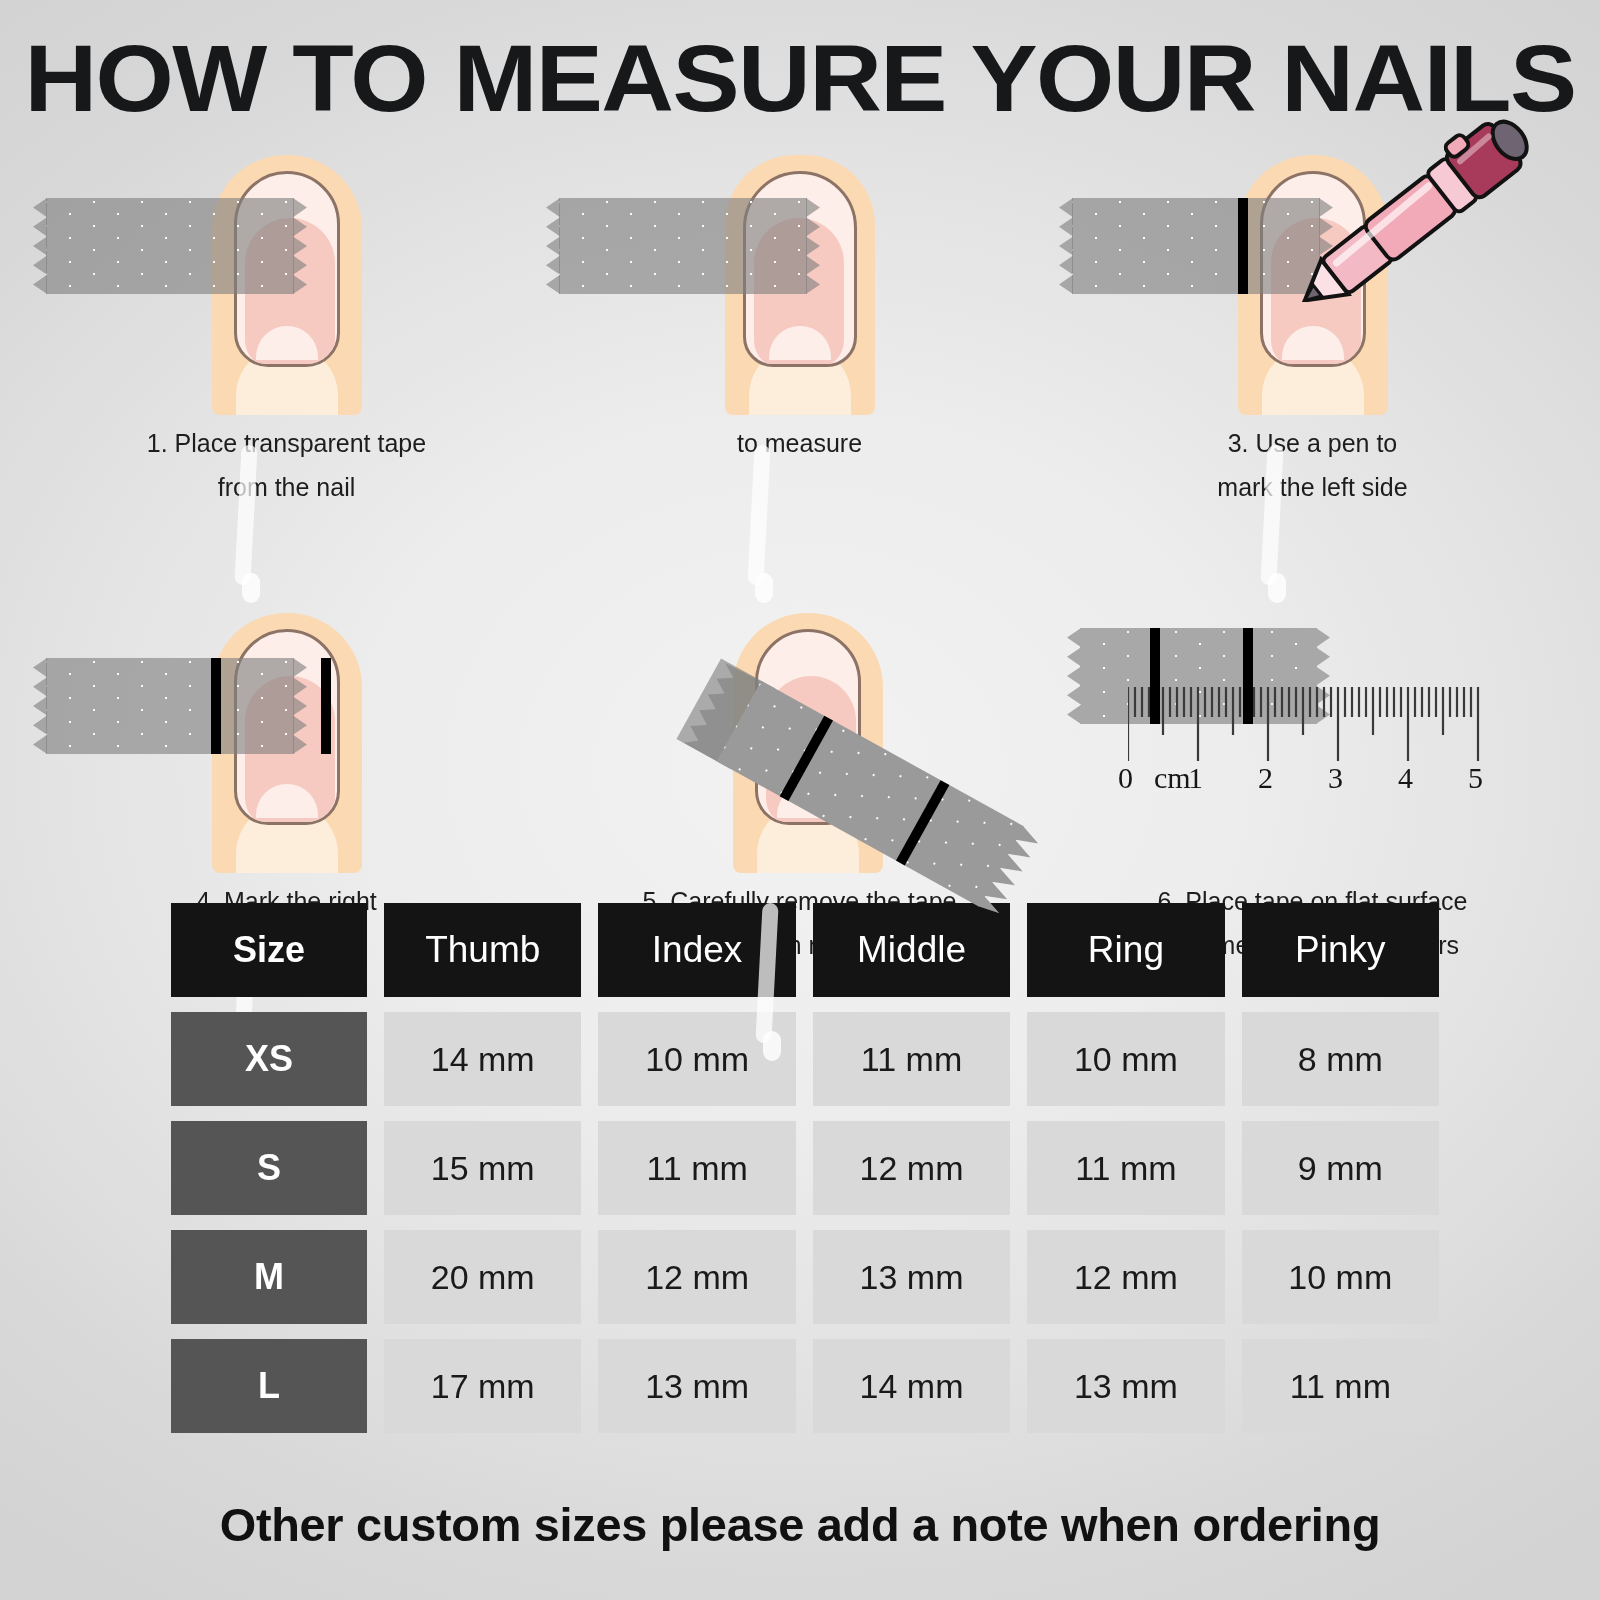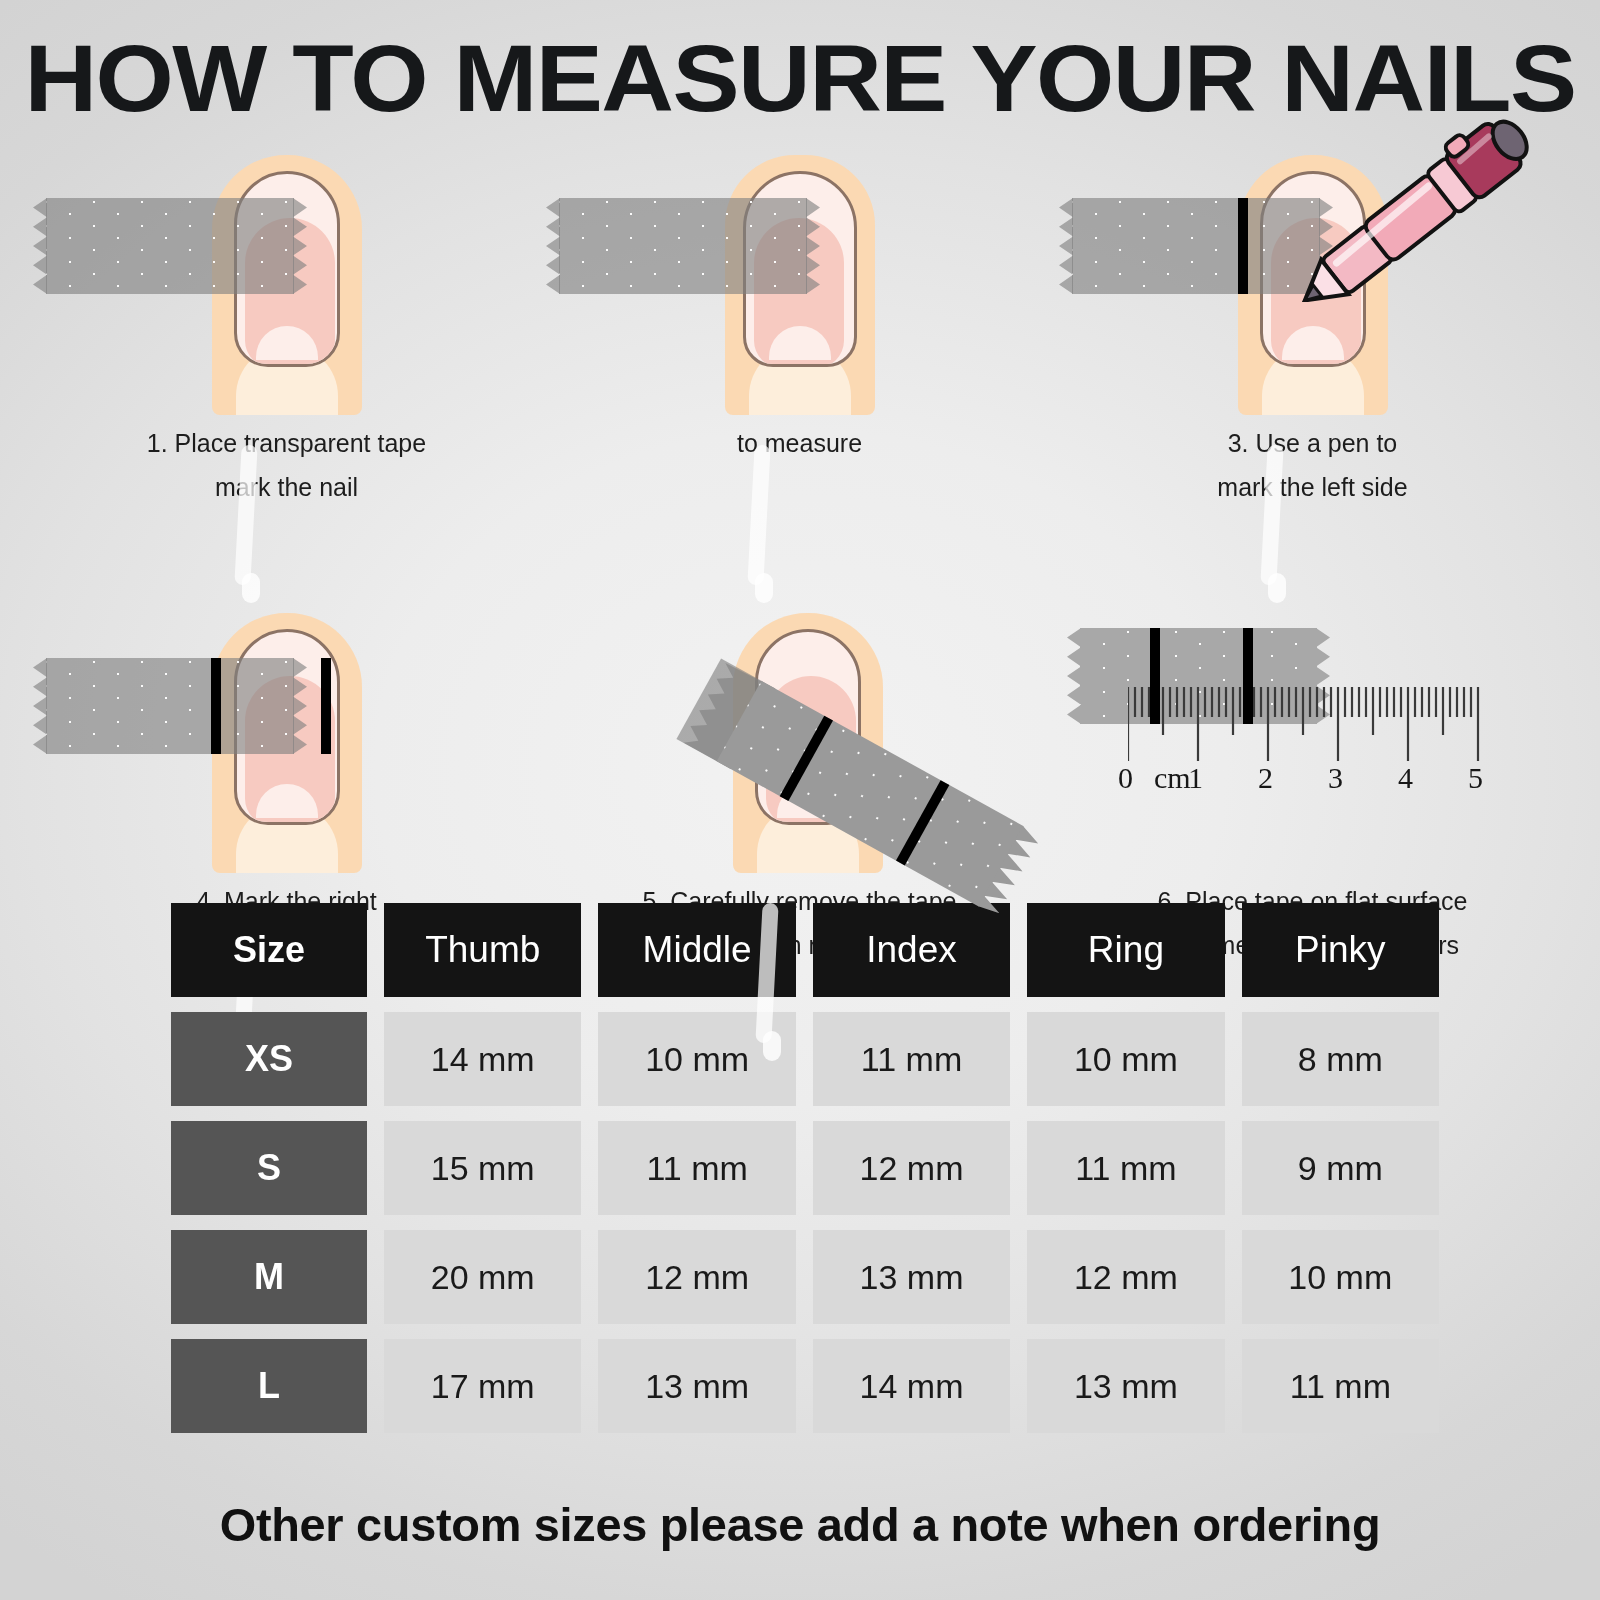--- a/index.html
+++ b/index.html
@@ -203,21 +203,21 @@
             </div>
             <div class="zig" style="right:-13px;">
               <svg width="14" height="96" viewBox="0 0 14 96">
                   <polygon points="0,0 14,9.6 0,19.2 14,28.8 0,38.4 14,48 0,57.6 14,67.2 0,76.8 14,86.4 0,96" fill="rgba(128,128,128,.62)"></polygon>
                 </svg>
             </div>
           </div>
         </div>
         <div class="caption">
           <div>1. Place transparent tape</div>
-          <div>mark the nail</div>
+          <div>from the nail</div>
         </div>
       </div>
 
       <div class="cell">
         <div class="art">
           <div class="finger" style="width:150px;">
             <div class="f-body" style="border-radius:70px 70px 8px 8px;"></div>
             <div class="f-nail" style="left:18px;width:114px;border-radius:57px 57px 30px 30px;"></div>
             <div class="shine"></div>
             <div class="shine2"></div>
@@ -445,22 +445,22 @@
           <div>and measure in milimeters</div>
         </div>
       </div>
     </div>
   </div>
 
   <div class="table">
     <div class="trow thead">
       <div class="tcell size">Size</div>
       <div class="tcell">Thumb</div>
+      <div class="tcell">Index</div>
       <div class="tcell">Middle</div>
-      <div class="tcell">Index</div>
       <div class="tcell">Ring</div>
       <div class="tcell">Pinky</div>
     </div>
 
     <div class="trow">
       <div class="tcell size">XS</div>
       <div class="tcell">14 mm</div>
       <div class="tcell">10 mm</div>
       <div class="tcell">11 mm</div>
       <div class="tcell">10 mm</div>

